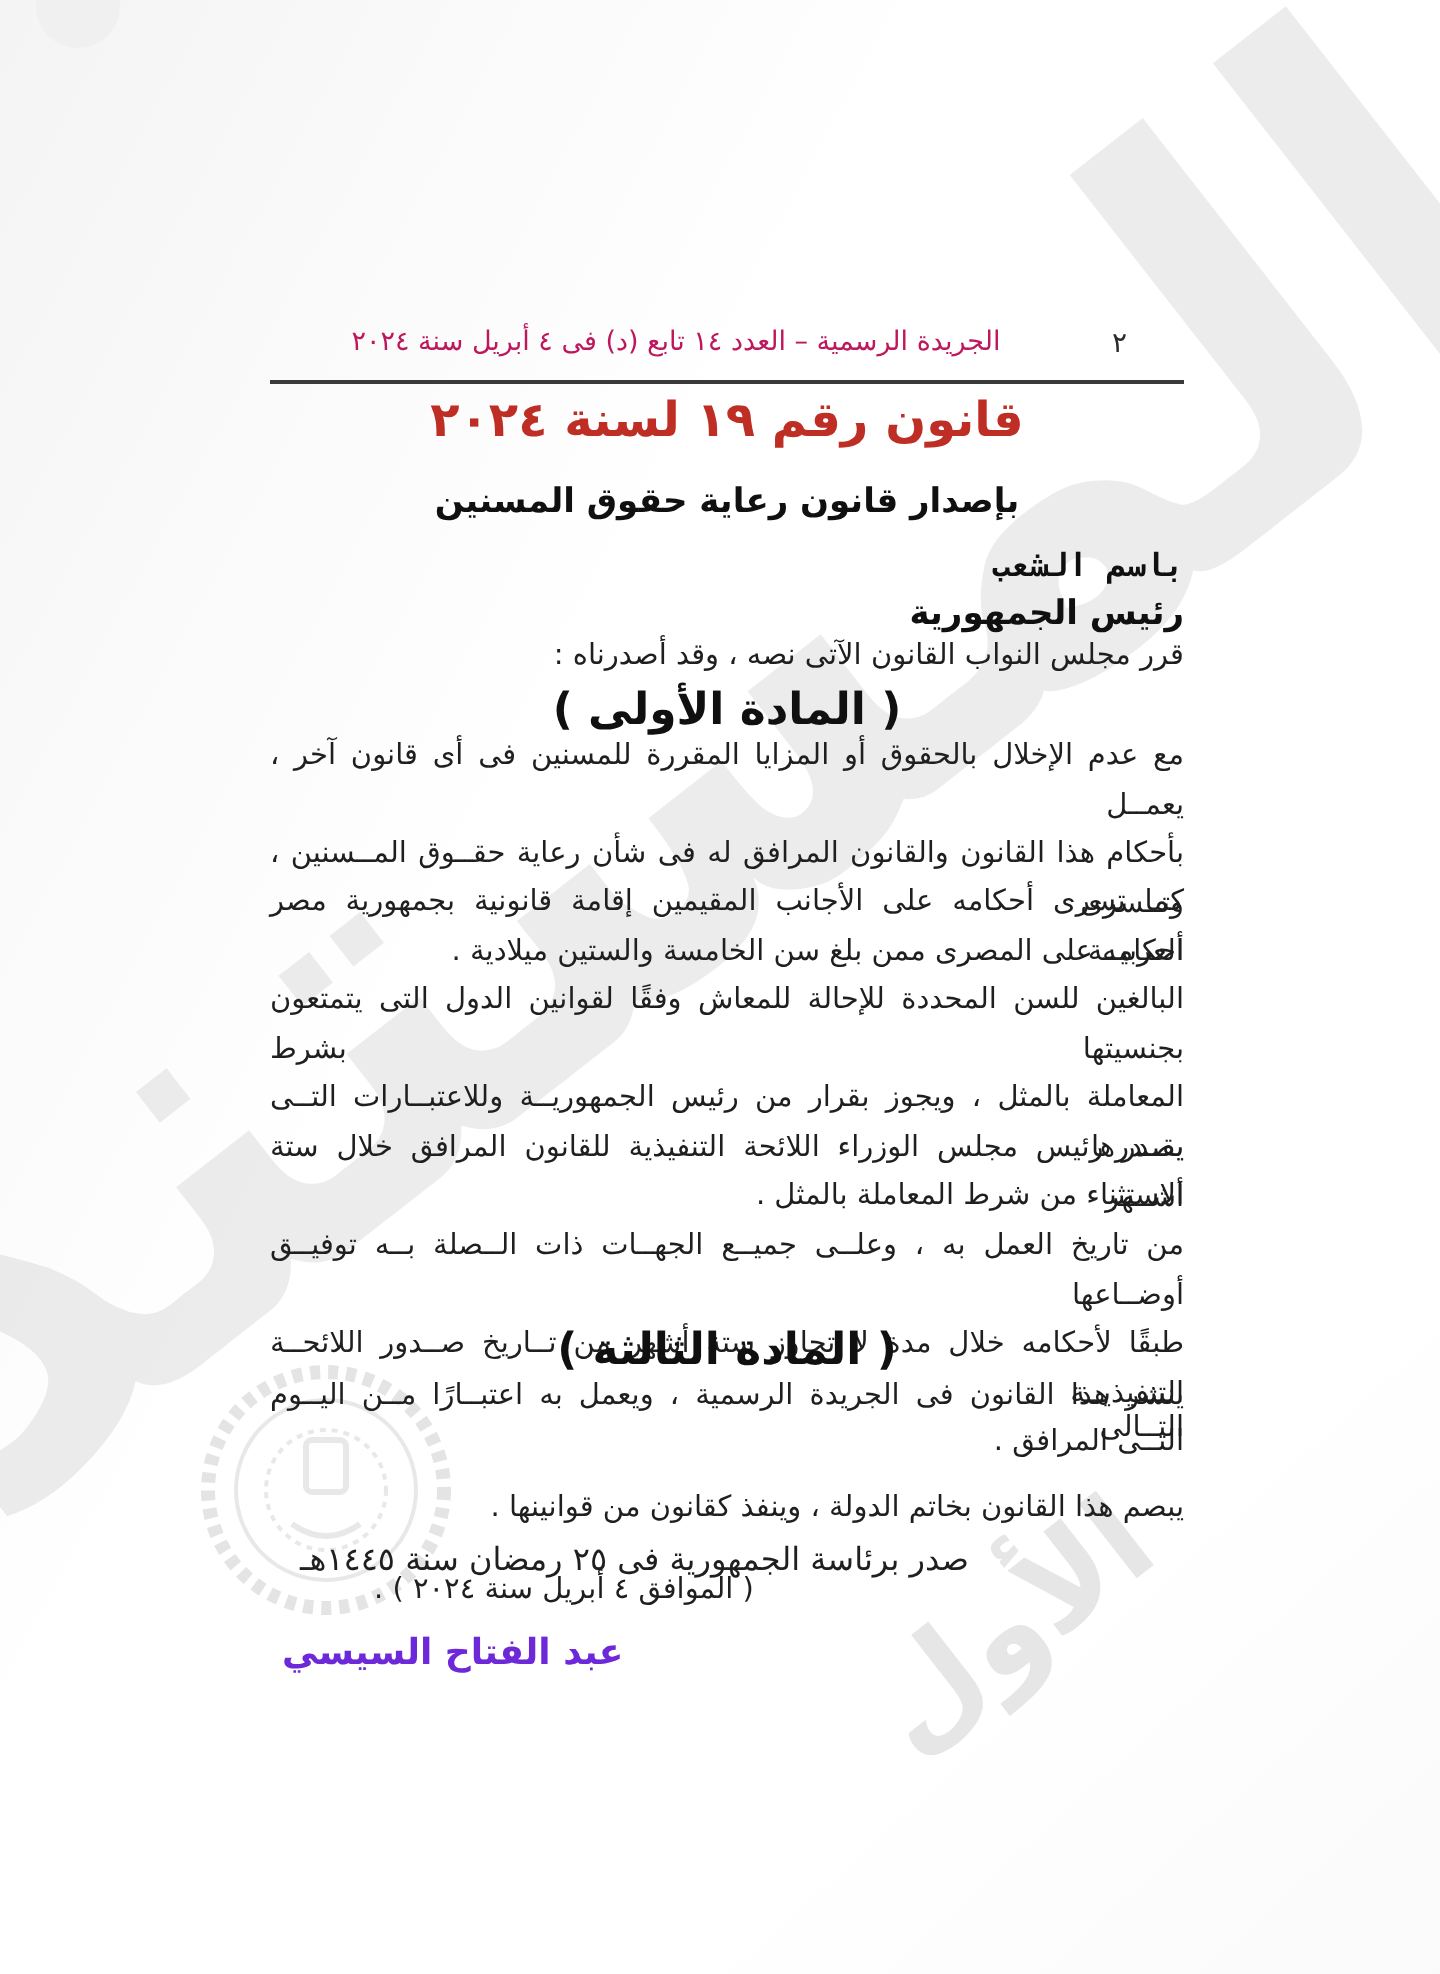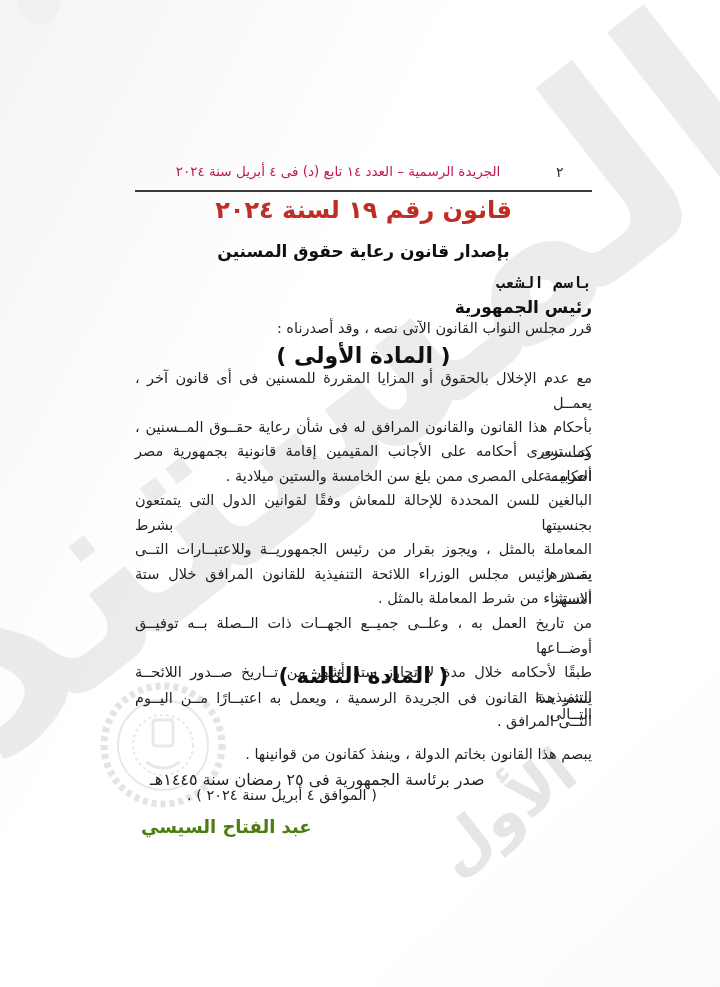--- a/index.html
+++ b/index.html
@@ -55,21 +55,21 @@
   .para{font-size:14.5px;line-height:24.5px;}
   .a1-p1{top:366px;}
   .a1-p2{top:439px;}
   .a2-p{top:562px;}
   .a3-l1{top:690px;font-size:14.5px;}
   .a3-l2{top:724px;font-size:14.5px;}
   .just{text-align:justify;text-align-last:justify;}
   .seal-line{top:746px;font-size:14.5px;padding-right:80px;}
   .issued{top:770px;font-size:16px;text-align:left;padding-left:15px;}
   .greg{top:767px;font-size:14.5px;text-align:left;padding-left:52px;margin-top:20px;}
-  .signature{top:816px;font-size:18px;font-weight:bold;color:#4d7c0f;right:auto;left:141px;width:auto;position:absolute;}
+  .signature{top:816px;font-size:18px;font-weight:bold;color:#6d28d9;right:auto;left:141px;width:auto;position:absolute;}
 </style>
 </head>
 <body>
 
 <div class="page">
 
   <div class="wm-layer">
     <div class="page-shade"></div>
     <div class="corner-dot"></div>
     <div class="wm-big">صورة المستند</div>

